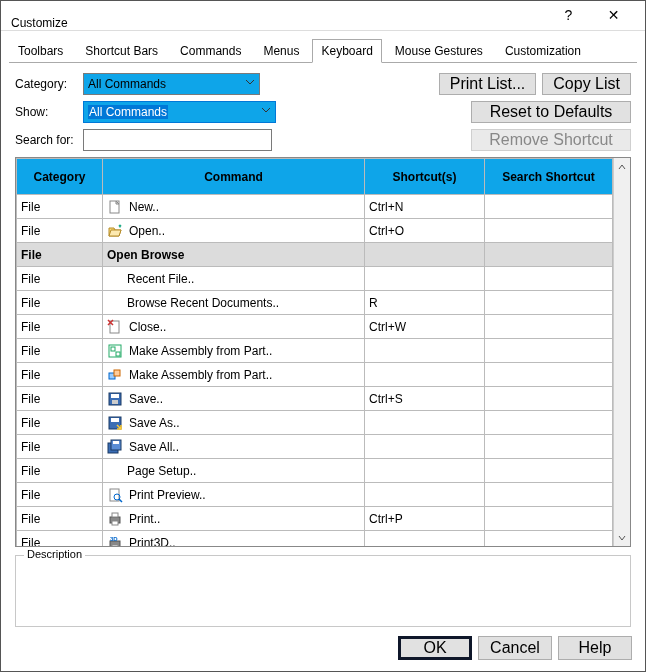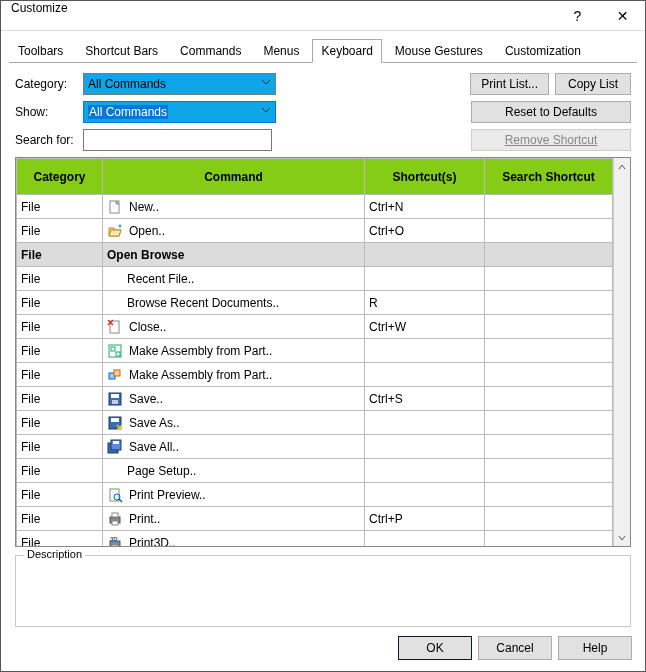--- a/index.html
+++ b/index.html
@@ -10,22 +10,22 @@
     background: #fff;
     color: #000;
     width: 646px;
     height: 672px;
     overflow: hidden;
     border: 1px solid #555;
   }
   .titlebar {
     height: 30px;
     display: flex;
-    align-items: flex-start;
-    padding: 0 0 0 10px;
+    align-items: flex-end;
+    padding: 0 9px 0 10px;
     background: #fff;
     border-bottom: 1px solid #ddd;
   }
   .titlebar .title { flex: 1; }
   .titlebar .tbtn {
     width: 45px;
     height: 30px;
     display: flex;
     align-items: center;
     justify-content: center;
@@ -92,28 +92,27 @@
   }
   .combo .chev svg { display:block; }
   .btn {
     border: 1px solid #adadad;
     background: #e1e1e1;
     height: 22px;
     padding: 0 10px;
     display: inline-flex;
     align-items: center;
     justify-content: center;
-    font-size: 12px;
+    font-size: 16px;
     min-width: 72px;
   }
   .btn.disabled {
     color: #888;
     background: #eaeaea;
     border-color: #cfcfcf;
-    text-decoration: underline;
   }
   .textin {
     border: 1px solid #7a7a7a;
     height: 22px;
     background: #fff;
   }
   .btn-row { display: flex; gap: 6px; justify-content: flex-end;}
   .grid-wrap {
     display: flex;
     border: 1px solid #888;
@@ -125,21 +124,21 @@
     table-layout: fixed;
   }
   table.grid th, table.grid td {
     border: 1px solid #bbb;
     padding: 0;
     text-align: left;
     height: 24px;
     font-weight: normal;
   }
   table.grid th {
-    background: #84cc16;
+    background: #0ea5e9;
     text-align: center;
     font-weight: 600;
     height: 36px;
   }
   table.grid td { padding: 0 4px; }
   table.grid tr.sel td { background: #dcdcdc; font-weight: 600; }
   .cmd-cell { display: flex; align-items: center; gap: 6px; height: 23px; }
   .cmd-cell.indent { padding-left: 20px; }
   .icon16 { width: 16px; height: 16px; flex: 0 0 16px; display: inline-flex; align-items:center; justify-content:center; }
   .scrolltrack {
@@ -169,21 +168,21 @@
     font-size: 11px;
   }
   .footer {
     position: absolute;
     right: 14px;
     bottom: 12px;
     display: flex;
     gap: 6px;
   }
   .footer .btn { min-width: 74px; height: 24px; }
-  .footer .btn.default { border: 1px solid #0f172a; margin-left: 20px; }
+  .footer .btn.default { border: 3px solid #0f172a; margin-left: 20px; }
 </style>
 </head>
 <body>
 
 <div class="titlebar">
   <span class="title">Customize</span>
   <div class="tbtn">?</div>
   <div class="tbtn">✕</div>
 </div>
 

